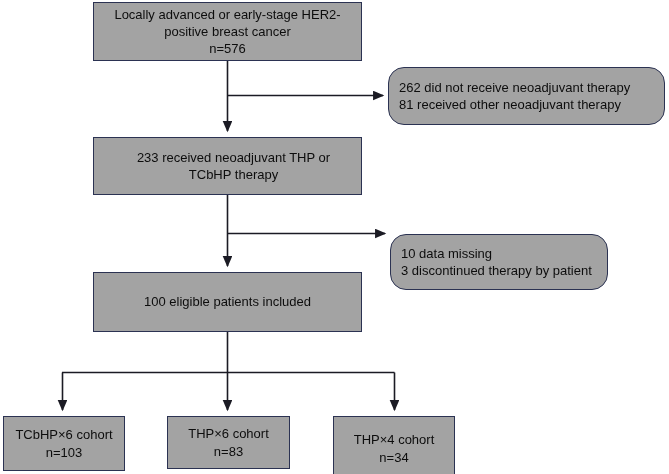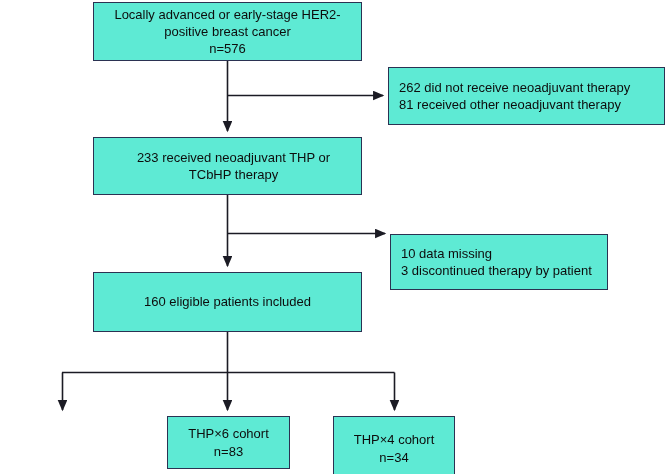--- a/index.html
+++ b/index.html
@@ -12,34 +12,35 @@
     width: 669px;
     height: 474px;
     background: #ffffff;
     font-family: "Liberation Sans", sans-serif;
     overflow: hidden;
   }
   .node {
     position: absolute;
     box-sizing: border-box;
     border: 1.5px solid #2b3252;
-    background: #5eead4;
+    background: #a3a3a3;
     display: flex;
     align-items: center;
     justify-content: center;
     color: #0d0d0d;
     font-size: 13px;
     line-height: 1.32;
     text-align: center;
     padding: 2px 6px;
   }
   .node.left-align {
     justify-content: flex-start;
     text-align: left;
     padding-left: 10px;
+    border-radius: 16px;
   }
   .node .txt {
     display: block;
     white-space: pre-line;
   }
   #edges {
     position: absolute;
     left: 0;
     top: 0;
     width: 669px;
@@ -113,23 +114,27 @@
     <span class="txt">233 received neoadjuvant THP or
 TCbHP therapy</span>
   </div>
 
   <div class="node left-align" id="node-excluded2">
     <span class="txt">10 data missing
 3 discontinued therapy by patient</span>
   </div>
 
   <div class="node" id="node-eligible">
-    <span class="txt">160 eligible patients included</span>
+    <span class="txt">100 eligible patients included</span>
   </div>
 
+  <div class="node" id="node-cohort1">
+    <span class="txt">TCbHP×6 cohort
+n=103</span>
+  </div>
 
   <div class="node" id="node-cohort2">
     <span class="txt">THP×6 cohort
 n=83</span>
   </div>
 
   <div class="node" id="node-cohort3">
     <span class="txt">THP×4 cohort
 n=34</span>
   </div>

